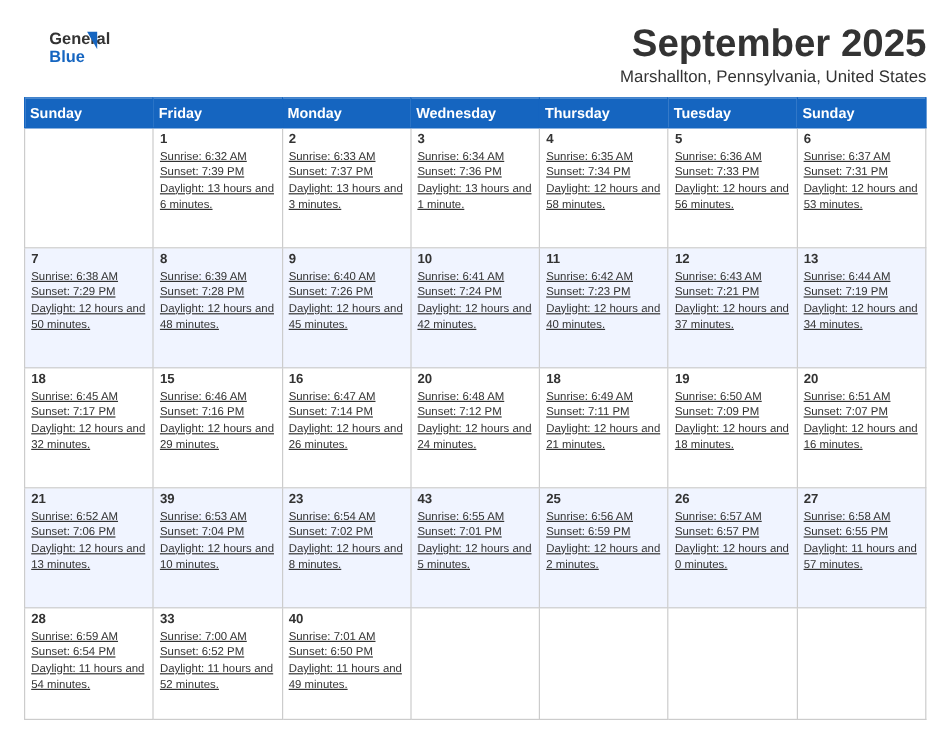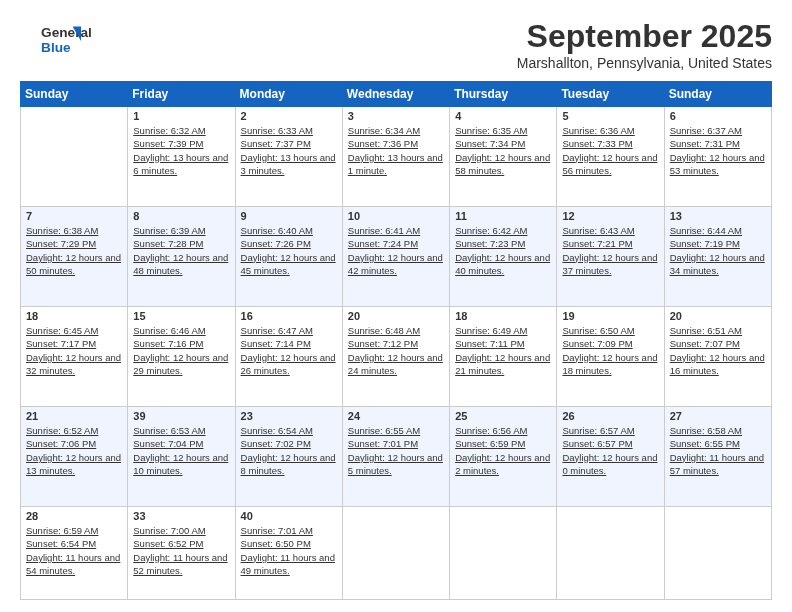--- a/index.html
+++ b/index.html
@@ -222,21 +222,21 @@
           </td>
           <td>
             <span class="day-number">39</span>
             <div class="cell-text">Sunrise: 6:53 AM<br>Sunset: 7:04 PM<br>Daylight: 12 hours and 10 minutes.</div>
           </td>
           <td>
             <span class="day-number">23</span>
             <div class="cell-text">Sunrise: 6:54 AM<br>Sunset: 7:02 PM<br>Daylight: 12 hours and 8 minutes.</div>
           </td>
           <td>
-            <span class="day-number">24</span>
+            <span class="day-number">43</span>
             <div class="cell-text">Sunrise: 6:55 AM<br>Sunset: 7:01 PM<br>Daylight: 12 hours and 5 minutes.</div>
           </td>
           <td>
             <span class="day-number">25</span>
             <div class="cell-text">Sunrise: 6:56 AM<br>Sunset: 6:59 PM<br>Daylight: 12 hours and 2 minutes.</div>
           </td>
           <td>
             <span class="day-number">26</span>
             <div class="cell-text">Sunrise: 6:57 AM<br>Sunset: 6:57 PM<br>Daylight: 12 hours and 0 minutes.</div>
           </td>

